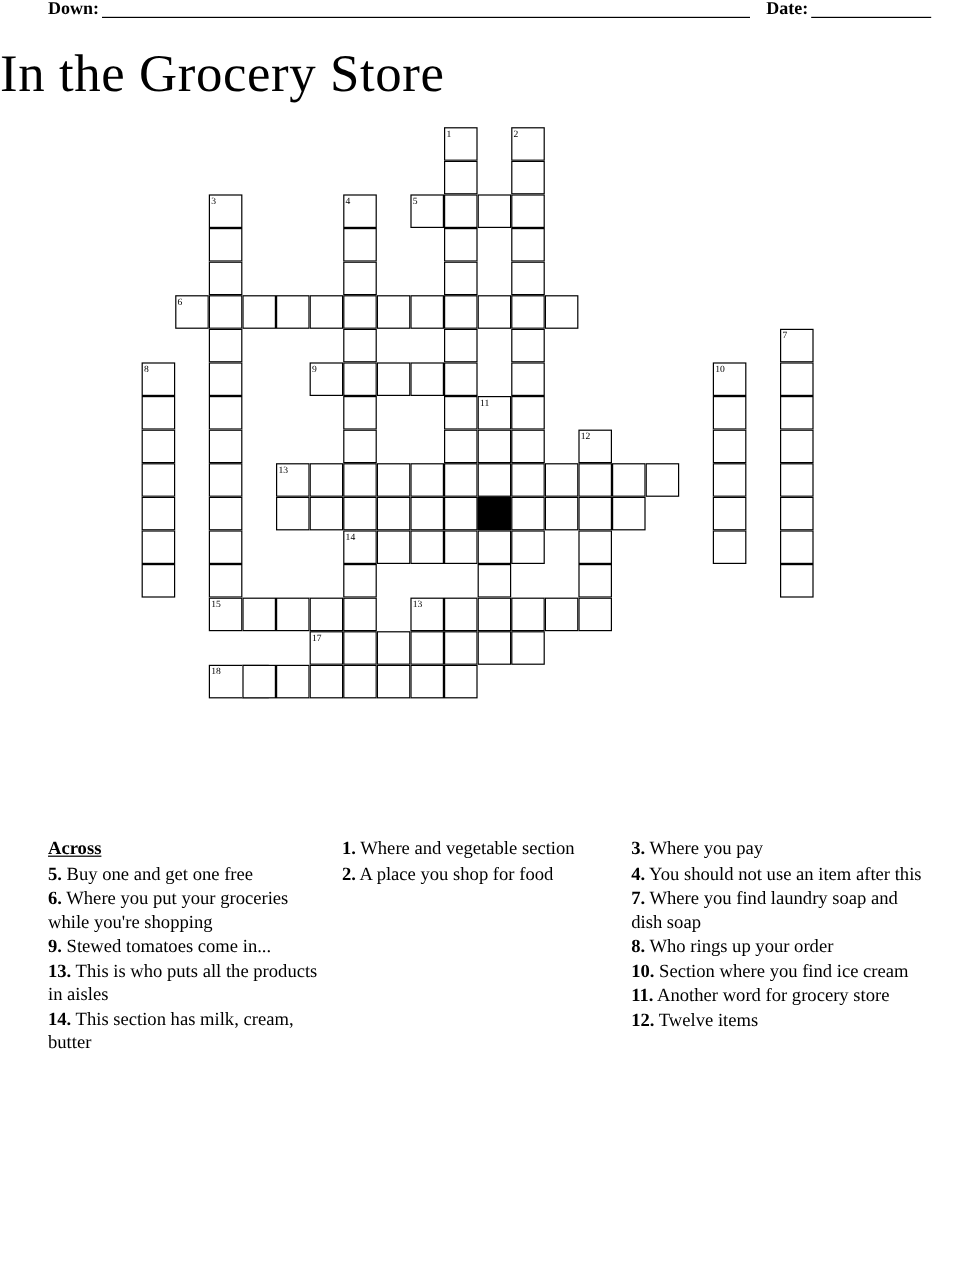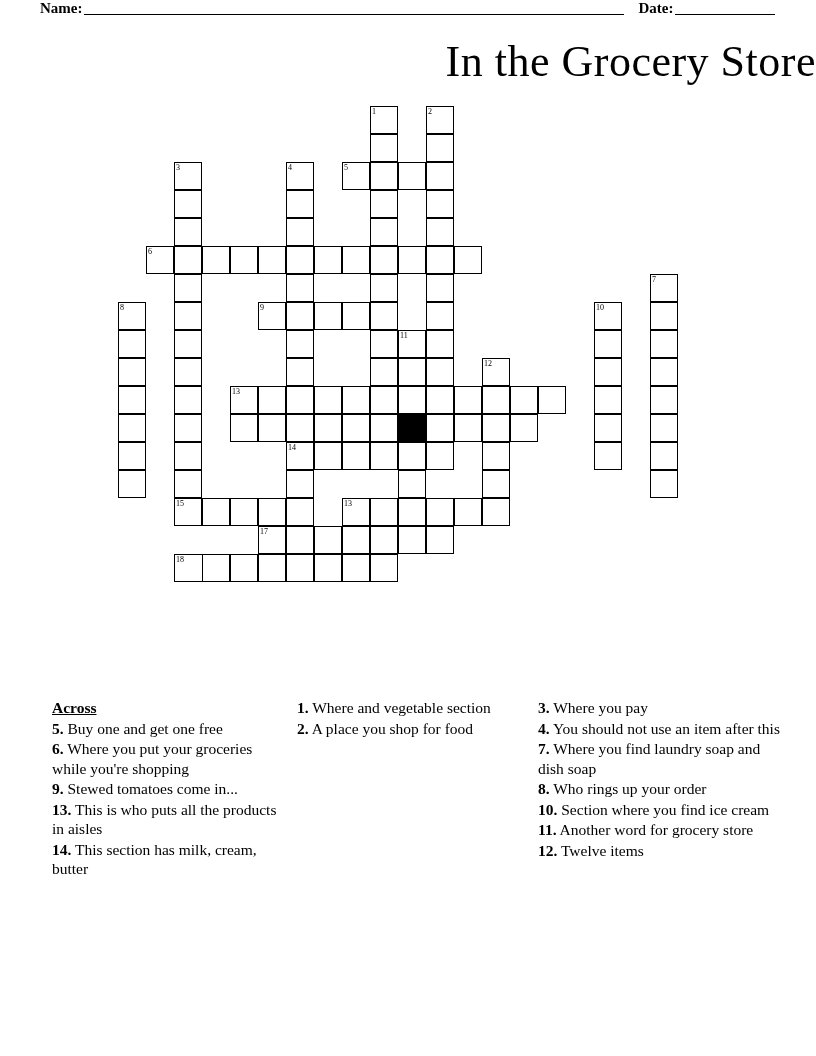--- a/index.html
+++ b/index.html
@@ -50,21 +50,21 @@
     flex: 0 0 100px;
     border-bottom: 1px solid #000;
     height: 14px;
   }
   
   .title {
     position: absolute;
     top: 36px;
     left: 0;
     width: 816px;
-    text-align: right;
+    text-align: left;
     font-family: "Liberation Serif", serif;
     font-size: 44px;
     font-weight: normal;
     letter-spacing: 0.5px;
   }
   
   #grid-wrap {
     position: absolute;
     top: 106px;
     left: 0px;
@@ -88,21 +88,21 @@
     top: 0px;
     left: 1px;
     font-family: "Liberation Serif", serif;
     font-size: 8px;
     line-height: 9px;
   }
   
   #clues {
     position: absolute;
     top: 698px;
-    left: 52px;
+    left: 40px;
     width: 736px;
     height: 290px;
   }
   .clue-col {
     position: absolute;
     top: 0;
     font-family: "Liberation Serif", serif;
     font-size: 15.5px;
     line-height: 19.5px;
   }
@@ -120,21 +120,21 @@
   .clue b {
     font-weight: bold;
   }
 </style>
 </head>
 <body>
 
 <div class="page">
 
   <div class="header-row">
-    <span class="name-label">Name:</span>
+    <span class="name-label">Down:</span>
     <span class="name-rule"></span>
     <span class="date-label">Date:</span>
     <span class="date-rule"></span>
   </div>
 
   <div class="title">In the Grocery Store</div>
 
   <div id="grid-wrap">
       <div class="cell" style="left: 370px; top: 0px;">
         <span class="num">1</span>

